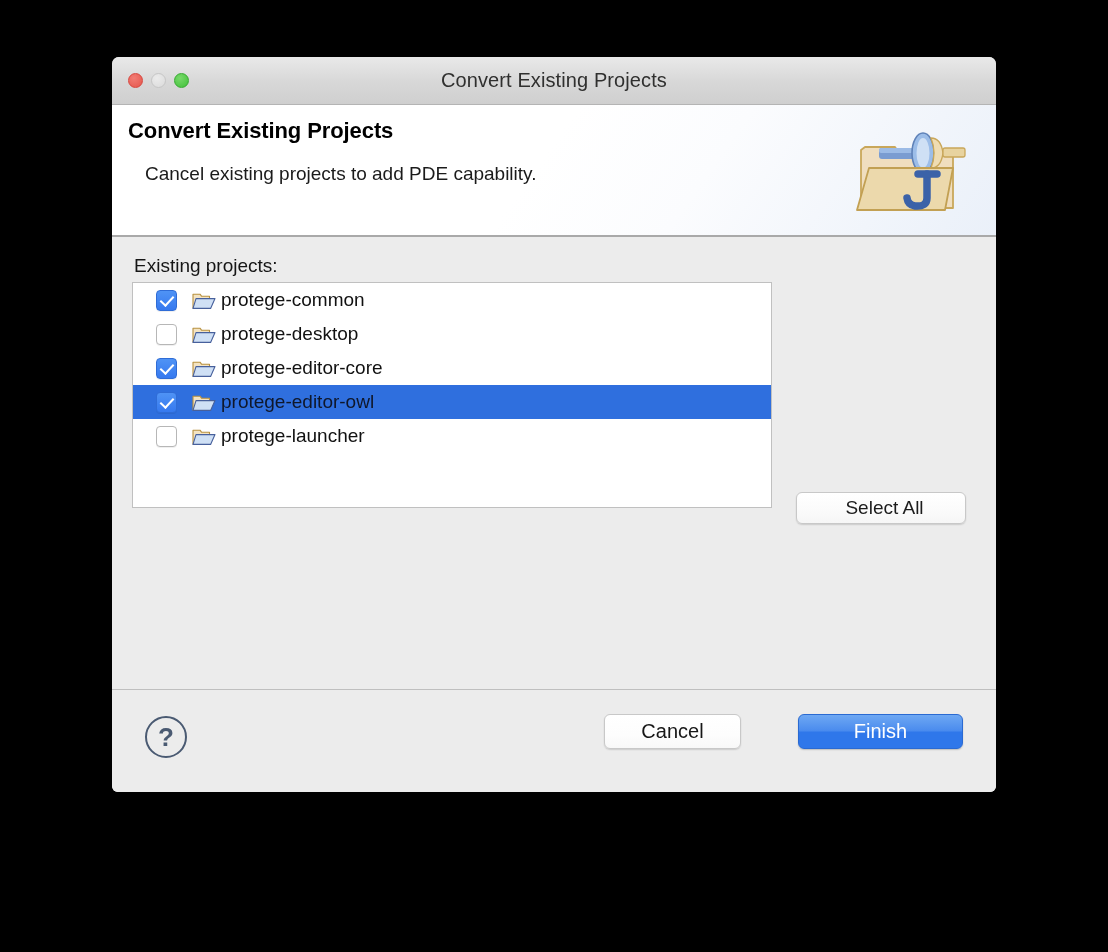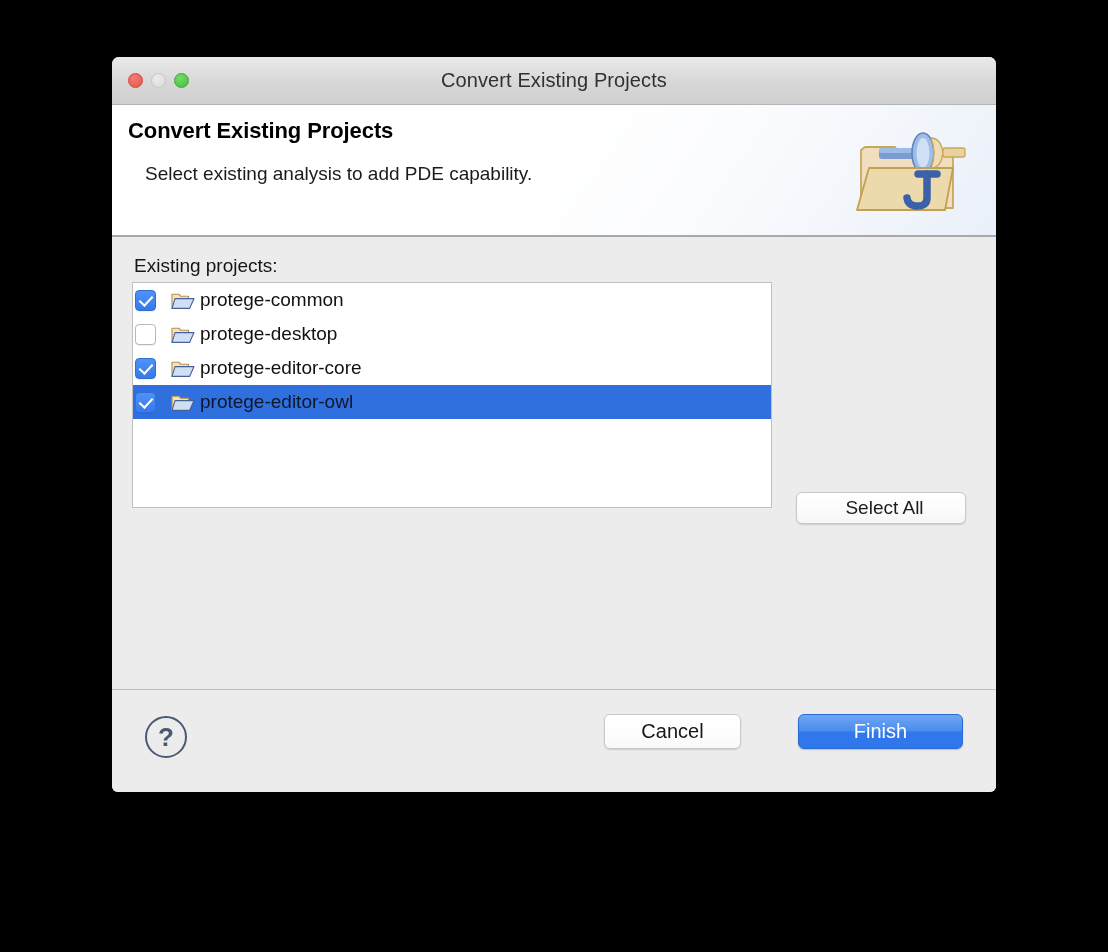--- a/index.html
+++ b/index.html
@@ -122,21 +122,21 @@
     height: 226px;
     background: #ffffff;
     border: 1px solid #c0c0c0;
     box-sizing: border-box;
     overflow: hidden;
   }
   .row {
     display: flex;
     align-items: center;
     height: 34px;
-    padding-left: 2px;
+    padding-left: 23px;
     box-sizing: border-box;
   }
   .row.selected {
     background: #2f6fde;
   }
   .row.selected .row-label { color: #0f172a; }
 
   .cbox {
     width: 21px;
     height: 21px;
@@ -284,21 +284,21 @@
       <div class="traffic">
         <div class="light close"></div>
         <div class="light min"></div>
         <div class="light zoom"></div>
       </div>
       <div class="titlebar-text">Convert Existing Projects</div>
     </div>
 
     <div class="banner">
       <div class="banner-title">Convert Existing Projects</div>
-      <div class="banner-subtitle">Select existing analysis to add PDE capability.</div>
+      <div class="banner-subtitle">Cancel existing projects to add PDE capability.</div>
 
       <svg class="banner-icon" viewBox="0 0 130 100">
 
         <path d="M12 28 L12 86 L104 86 L104 34 L52 34 L46 25 L16 25 Z" fill="#f0debf" stroke="#c9a75a" stroke-width="1.8" stroke-linejoin="round"></path>
 
         <g>
           <rect x="30" y="26" width="42" height="11" rx="3" fill="#7a9cd1"></rect>
           <rect x="30" y="26" width="42" height="5" rx="2" fill="#9cbbe6"></rect>
           <ellipse cx="74" cy="31" rx="11" ry="20" fill="#9cbde8" stroke="#5f82b8" stroke-width="1.6"></ellipse>
           <ellipse cx="74" cy="31" rx="6.5" ry="15" fill="#cfe0f5"></ellipse>
@@ -342,20 +342,28 @@
             <span class="row-label">protege-editor-core</span>
           </div>
           <div class="row selected">
             <span class="cbox checked"></span>
             <svg viewBox="0 0 24 19" class="folder-icon">
               <path d="M1 3.2 L1 17 L17.5 17 L17.5 5.2 L9.5 5.2 L8 3.2 Z" fill="#f3e3c2" stroke="#b8913f" stroke-width="1.1" stroke-linejoin="round"></path>
               <path d="M4 7.6 L23 7.6 L18.6 17.4 L1 17.4 Z" fill="#cfe0f5" stroke="#47609c" stroke-width="1.1" stroke-linejoin="round"></path>
             </svg>
             <span class="row-label">protege-editor-owl</span>
           </div>
+          <div class="row">
+            <span class="cbox"></span>
+            <svg viewBox="0 0 24 19" class="folder-icon">
+              <path d="M1 3.2 L1 17 L17.5 17 L17.5 5.2 L9.5 5.2 L8 3.2 Z" fill="#f3e3c2" stroke="#b8913f" stroke-width="1.1" stroke-linejoin="round"></path>
+              <path d="M4 7.6 L23 7.6 L18.6 17.4 L1 17.4 Z" fill="#cfe0f5" stroke="#47609c" stroke-width="1.1" stroke-linejoin="round"></path>
+            </svg>
+            <span class="row-label">protege-launcher</span>
+          </div>
         </div>
 
       <button class="side-btn select-all">Select All</button>
 
 
       <div class="api-row">
         <span class="cbox" id="api-checkbox"></span>
         <span class="api-label">Enable API analysis</span>
       </div>
     </div>

